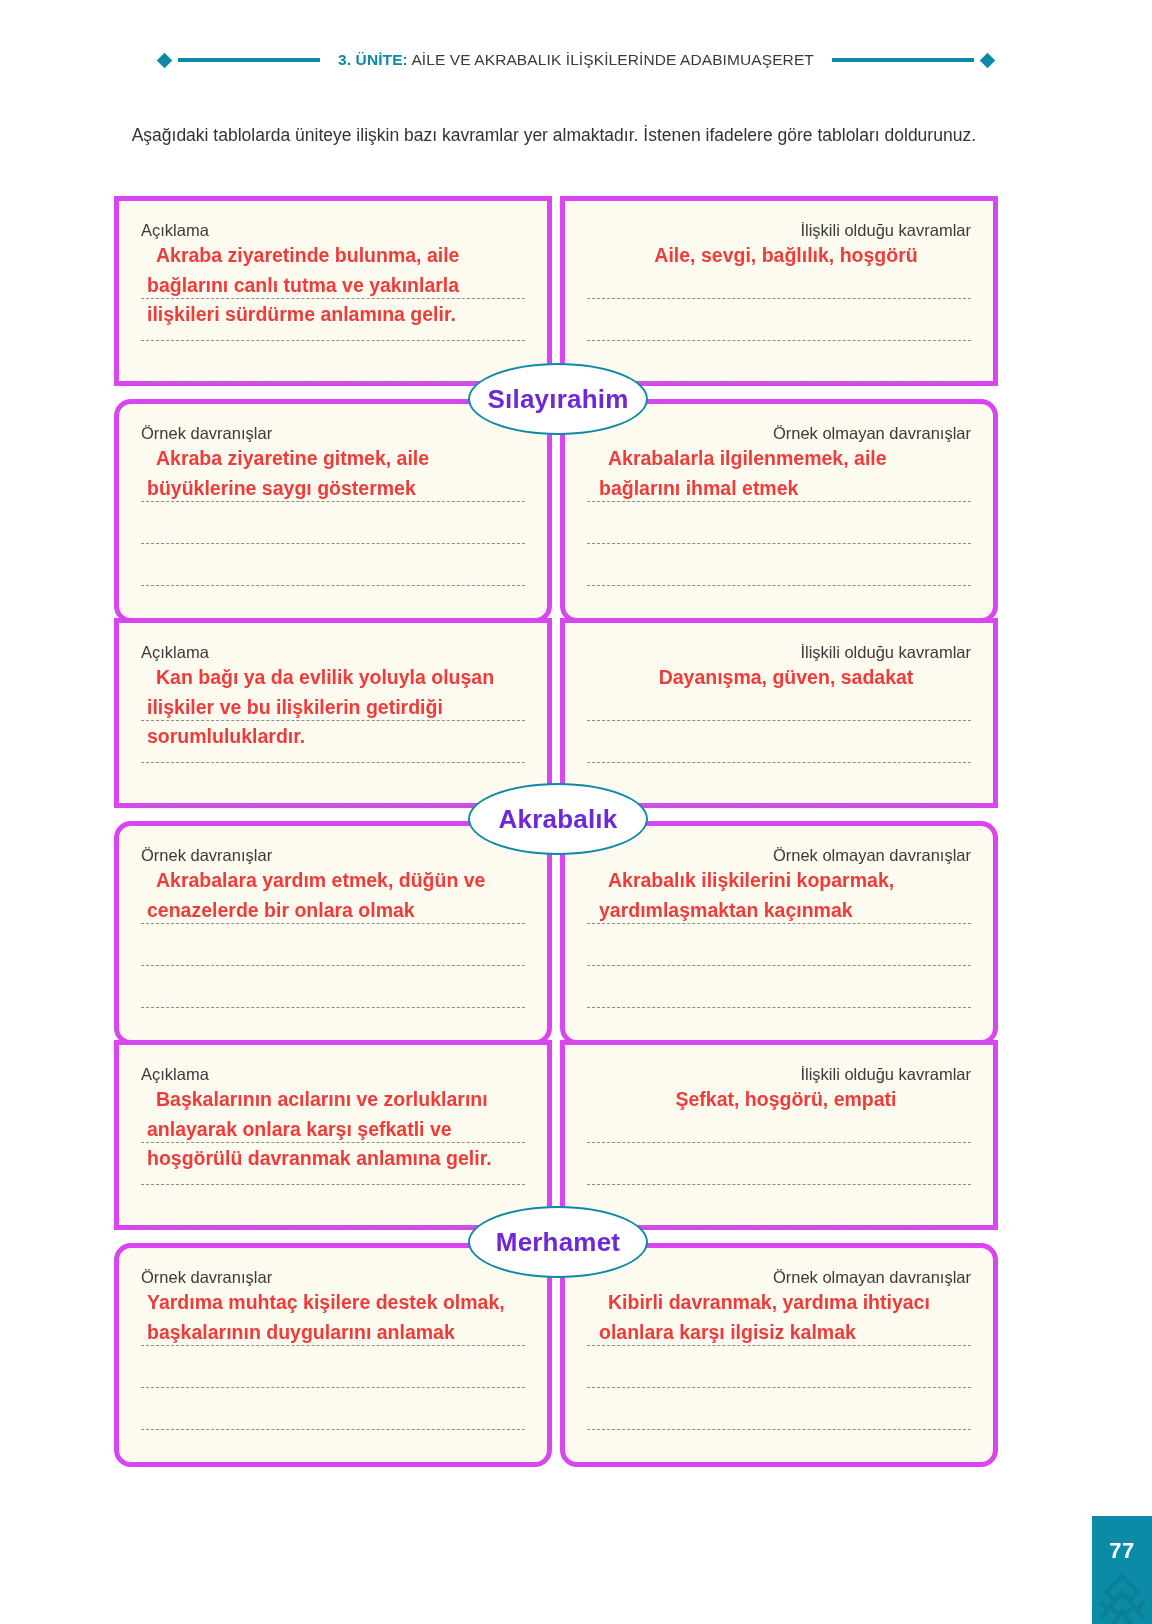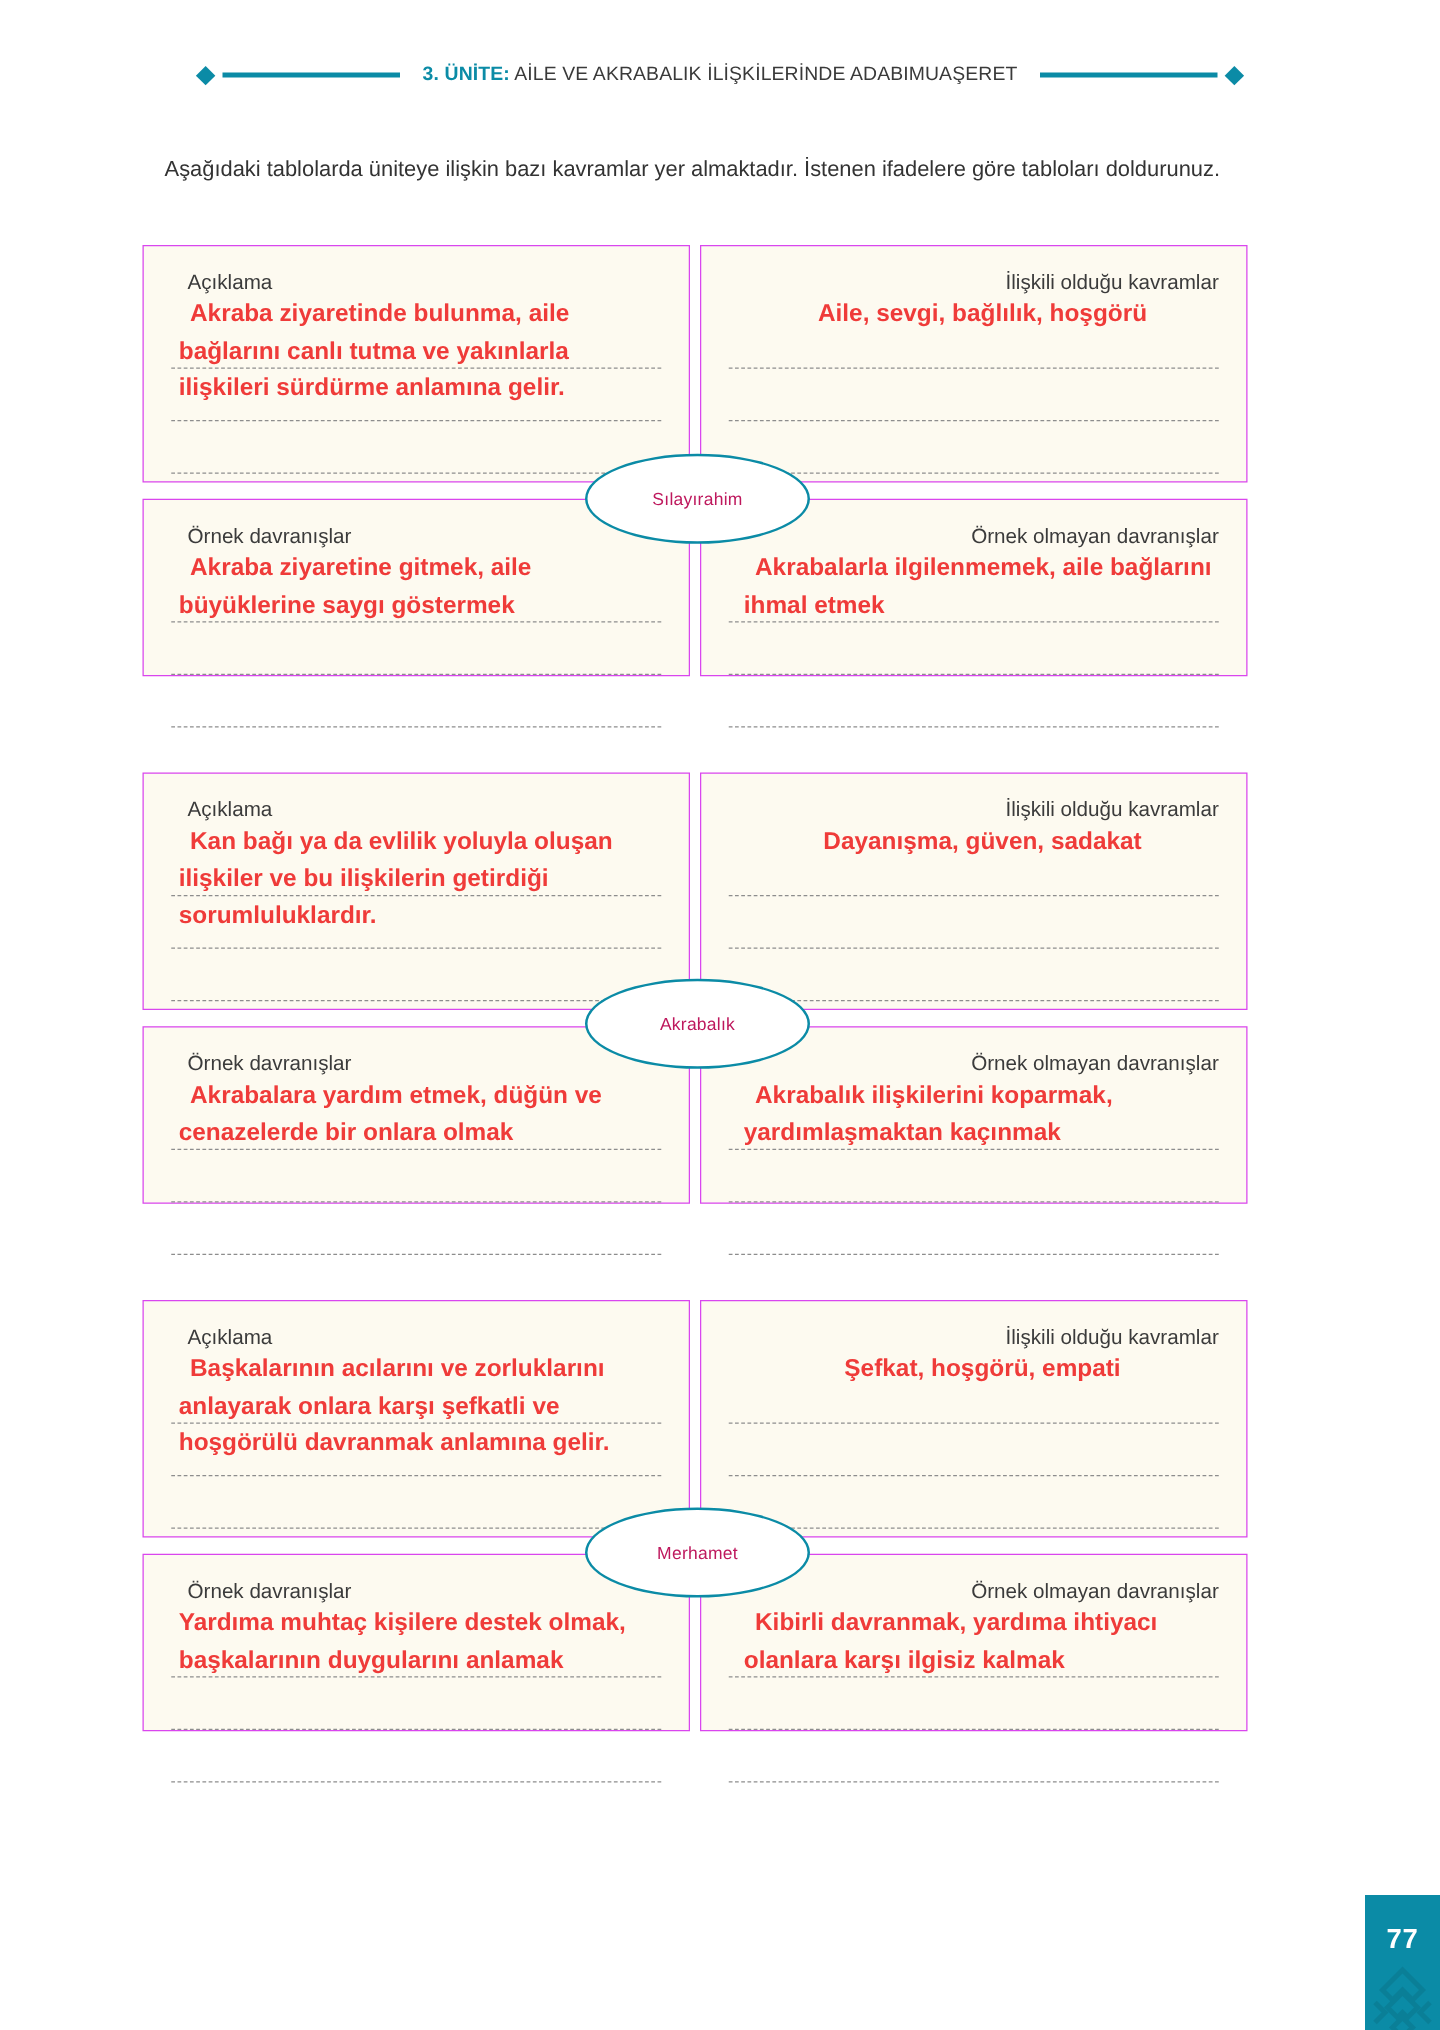--- a/index.html
+++ b/index.html
@@ -71,26 +71,26 @@
   .row {
     display: flex;
     justify-content: space-between;
     width: 884px;
   }
   .row + .row { margin-top: 13px; }
 
   .cell {
     width: 438px;
     background: #fdfaf0;
-    border: 1px solid #d946ef;
+    border: 5px solid #d946ef;
     position: relative;
-    padding: 18px 22px 0 35px;
+    padding: 18px 22px 0 22px;
   }
   .cell-upper { height: 190px; }
-  .cell-lower { height: 142px; }
+  .cell-lower { height: 224px; border-radius: 17px; }
 
   .cell-label {
     font-size: 16.5px;
     color: #3b3b3b;
     line-height: 22px;
     white-space: nowrap;
   }
   .cell.left  .cell-label { text-align: left; }
   .cell.right .cell-label { text-align: right; }
 
@@ -127,23 +127,23 @@
   .badge {
     position: absolute;
     width: 180px;
     height: 72px;
     border-radius: 50%;
     background: #ffffff;
     border: 2.6px solid #0b8ba6;
     display: flex;
     align-items: center;
     justify-content: center;
-    color: #be185d;
-    font-size: 14px;
-    font-weight: normal;
+    color: #6d28d9;
+    font-size: 26px;
+    font-weight: bold;
     z-index: 10;
     letter-spacing: 0.2px;
   }
   .badge-1 { left: 468px; top: 363px; }
   .badge-2 { left: 468px; top: 783px; }
   .badge-3 { left: 468px; top: 1206px; }
 
   
   .page-badge {
     position: absolute;

